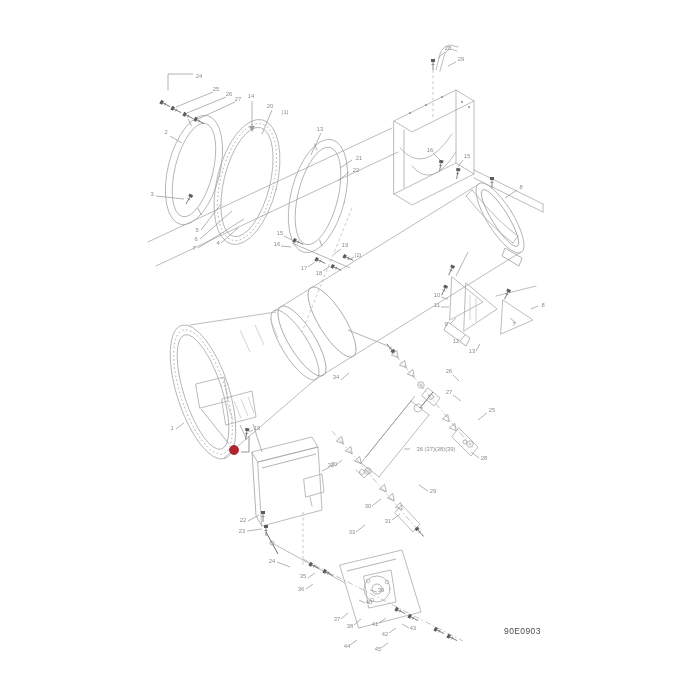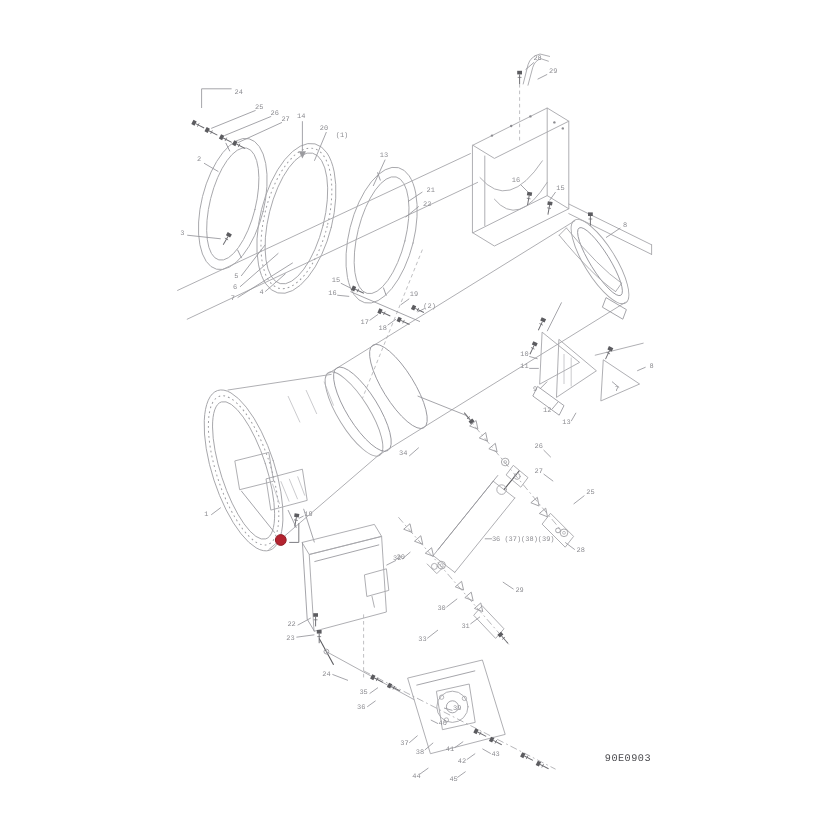--- a/index.html
+++ b/index.html
@@ -1,17 +1,17 @@
 <!DOCTYPE html>
 <html><head>
 <meta charset="utf-8">
 <style>
   html,body{margin:0;padding:0;background:#ffffff;}
   .stage{width:700px;height:700px;position:relative;background:#ffffff;overflow:hidden;
-         font-family:Liberation Mono, monospace;}
+         font-family:Liberation Sans, sans-serif;}
   svg{display:block}
   .ln{stroke:#a6a6aa;fill:none;stroke-width:0.75;stroke-linecap:round;stroke-linejoin:round;}
   .ln2{stroke:#94949a;fill:none;stroke-width:0.7;}
   .dk{stroke:#5c5c60;fill:none;stroke-width:0.9;}
   .dash{stroke:#a6a6aa;fill:none;stroke-width:0.6;stroke-dasharray:3 2.5;}
   .pindash{stroke:#9b9b9f;fill:none;stroke-width:0.6;stroke-dasharray:6 2.5 1.5 2.5;}
   .dotband{stroke:#9b9b9f;fill:none;stroke-width:0.8;stroke-dasharray:1.5 2.6;}
   .hatch{stroke:#b0b0b4;fill:none;stroke-width:0.55;}
   text.plbl{font-size:5.8px;fill:#8d8d92;text-anchor:middle;}
   text.code{font-size:8.5px;fill:#4a4a4e;letter-spacing:0.4px;}

